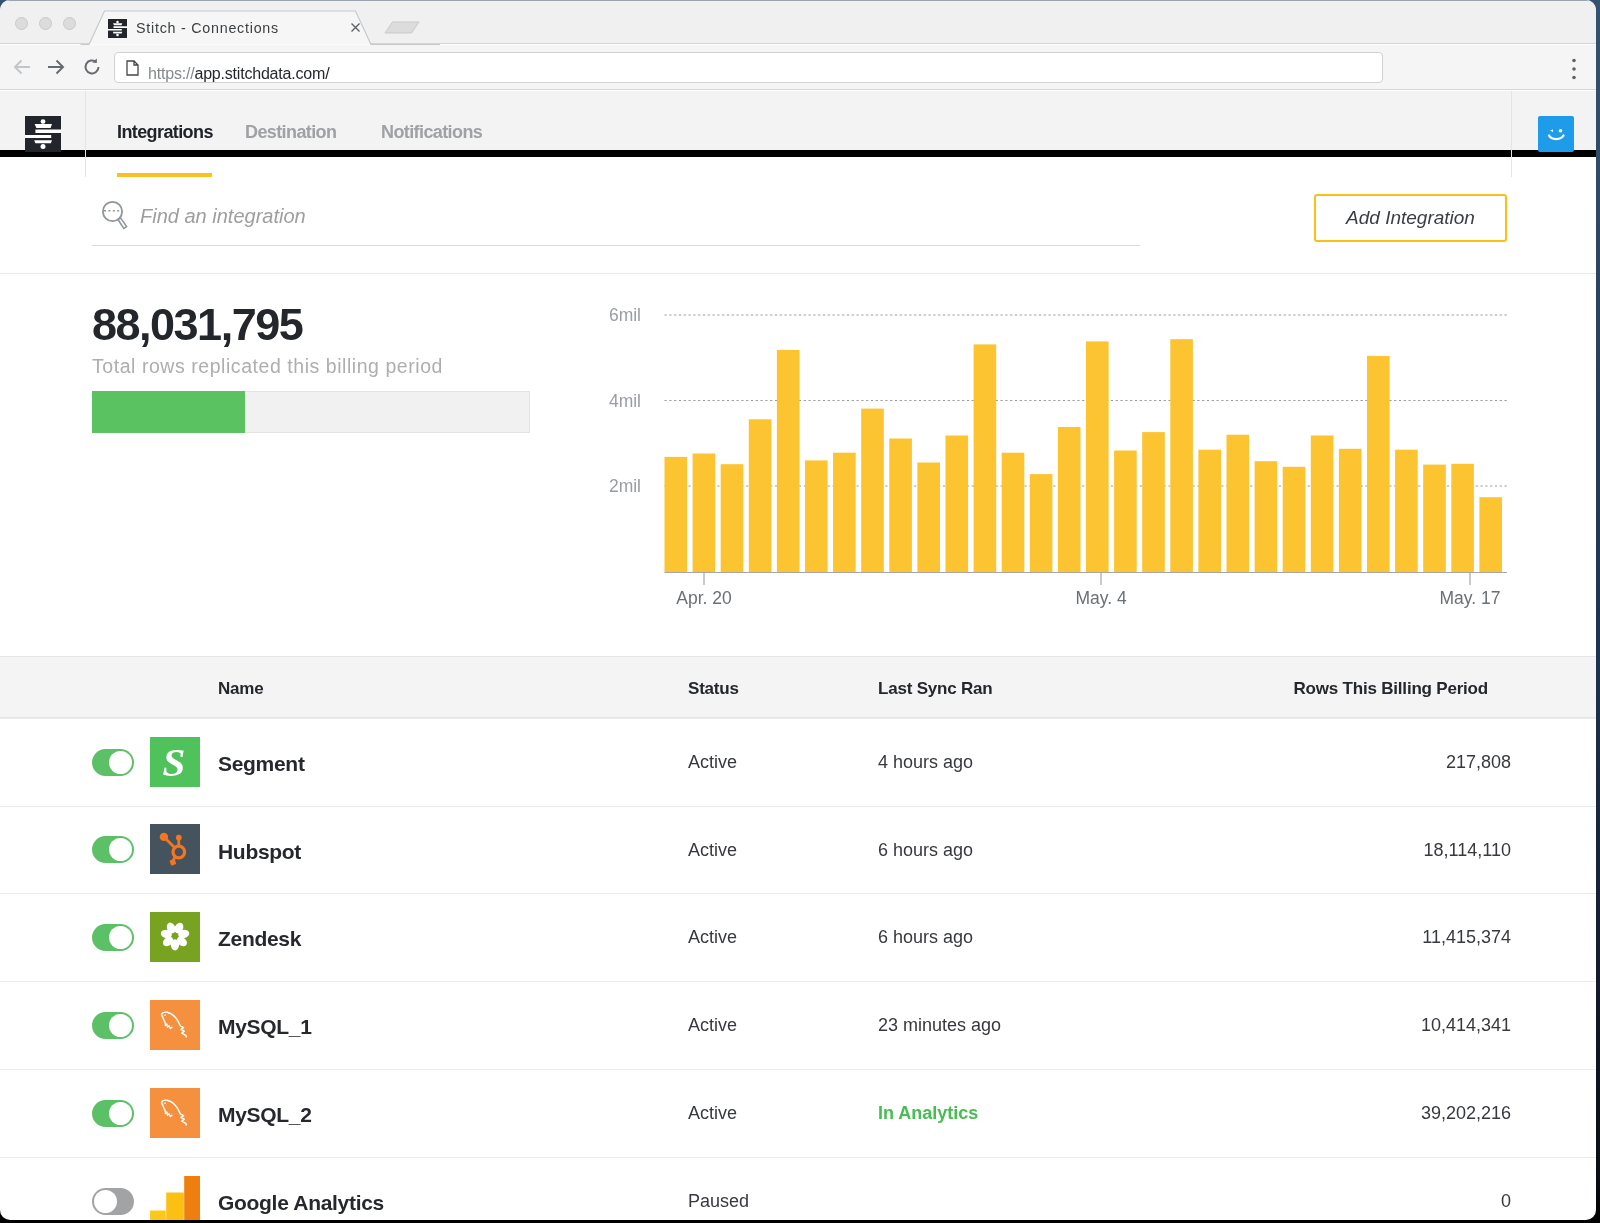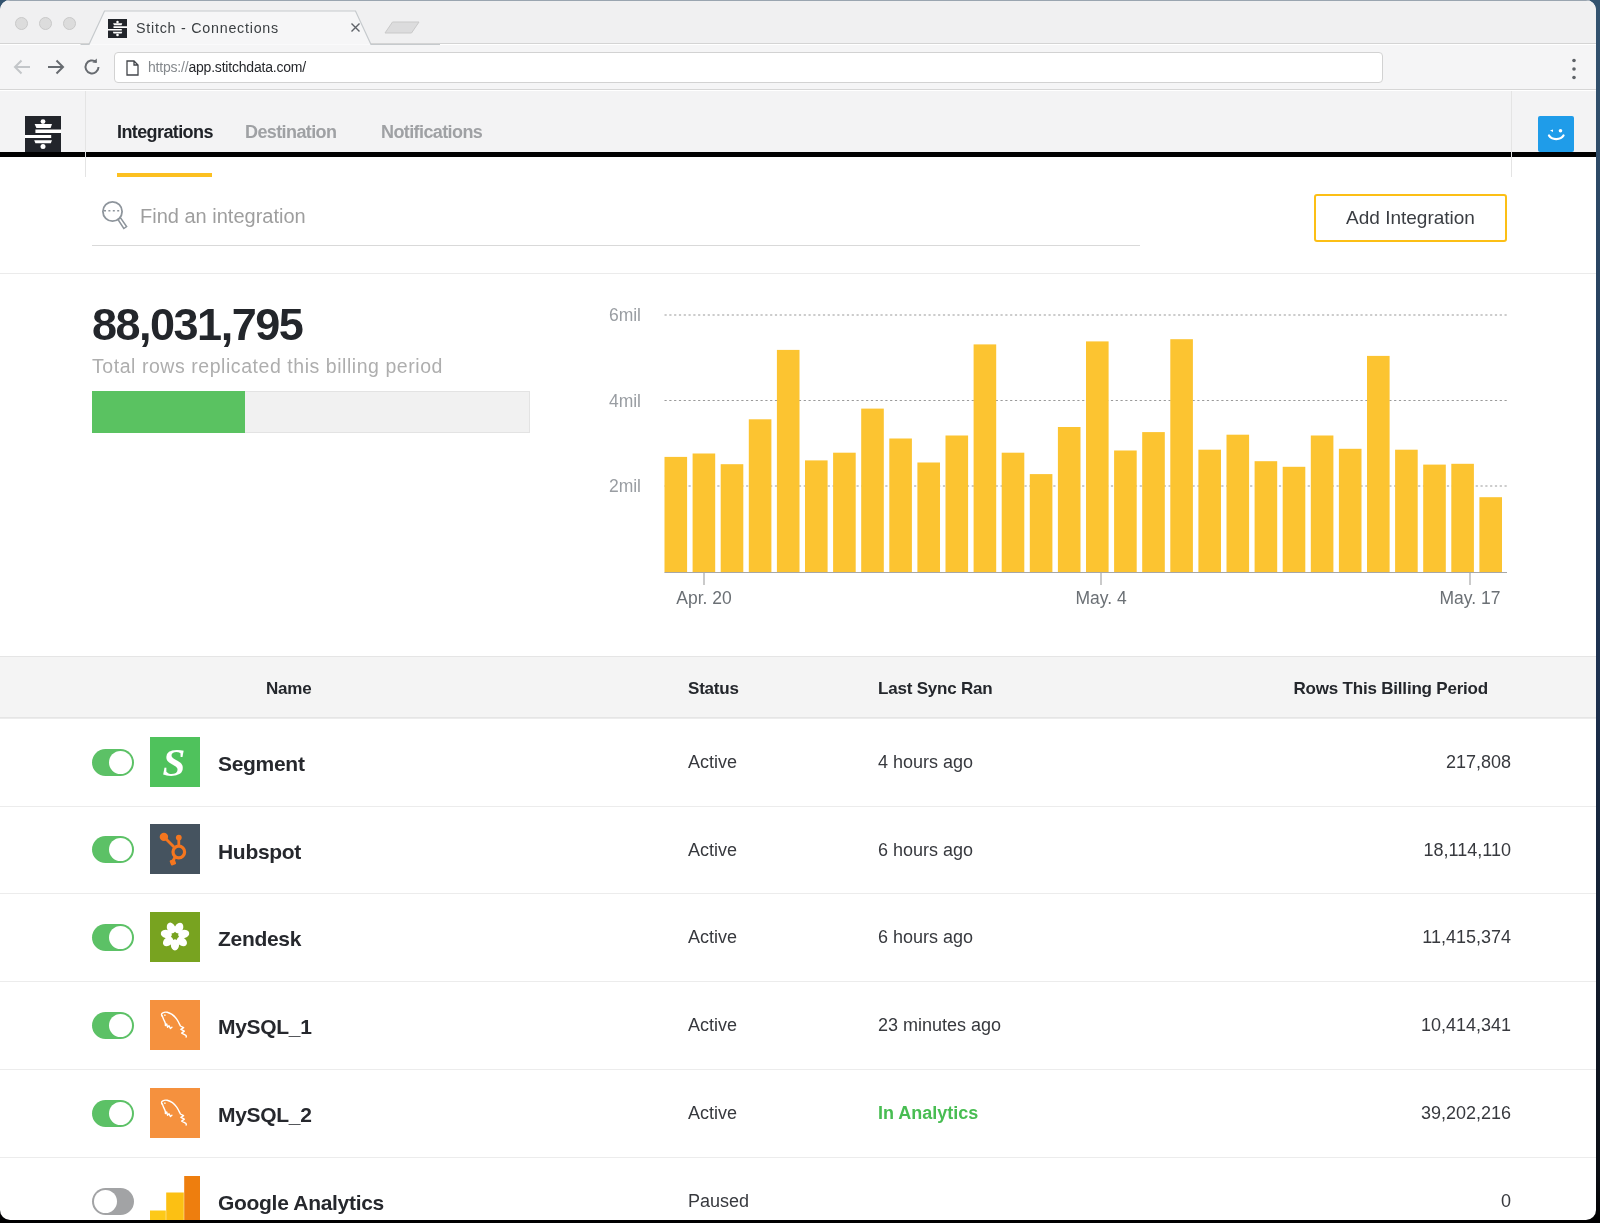--- a/index.html
+++ b/index.html
@@ -5,24 +5,24 @@
 html,body { width:1600px; height:1223px; overflow:hidden; }
 body { font-family:"Liberation Sans",sans-serif; background:linear-gradient(180deg,#33536f 0%,#1d3150 55%,#0b0e14 96%,#000 100%); position:relative; }
 #win { position:absolute; left:0; top:0; width:1596px; height:1220px; border-radius:10px; overflow:hidden; background:#fff; }
 .abs { position:absolute; }
 
 #tabbar { position:absolute; left:0; top:0; width:100%; height:44px; background:#f0f0f1; border-bottom:1px solid #d4d4d4; }
 .light { position:absolute; top:16.5px; width:13px; height:13px; border-radius:50%; background:#dcdcdc; border:1px solid #c9c9c9; }
 #toolbar { position:absolute; left:0; top:45px; width:100%; height:45px; background:#f5f5f6; border-bottom:1px solid #d6d6d6; }
 #urlbar { position:absolute; left:114px; top:7px; width:1269px; height:31px; background:#fff; border:1px solid #d2d2d2; border-radius:4px; }
 
-#apphead { position:absolute; left:0; top:91px; width:100%; height:66px; background:#f3f3f4; border-bottom:5px solid #000000; }
+#apphead { position:absolute; left:0; top:91px; width:100%; height:66px; background:#f3f3f4; border-bottom:7px solid #000000; }
 .nav { position:absolute; top:31px; font-size:18px; font-weight:bold; color:#9fa1a4; letter-spacing:-0.6px; }
 
-#searchrow { position:absolute; left:0; top:178px; width:100%; height:96px; background:#fff; border-bottom:1px solid #ebebeb; }
+#searchrow { position:absolute; left:0; top:178px; width:100%; height:96px; background:#fff; border-bottom:1px solid #ebebeb;font-style:italic; }
 
 .sep { position:absolute; left:0; width:1600px; height:1px; background:#ececec; }
 .tgl { position:absolute; left:92px; width:42px; height:27px; border-radius:14px; }
 .tgl.on { background:#5cc166; }
 .tgl.off { background:#a2a3a5; }
 .knob { position:absolute; top:2px; width:23px; height:23px; border-radius:50%; background:#fff; }
 .icn { width:50px; height:50px; overflow:hidden; }
 .rname { position:absolute; left:218px; font-size:21px; font-weight:bold; color:#26282d; letter-spacing:-0.3px; }
 .stat { position:absolute; left:688px; font-size:18px; color:#37393e; }
 .sync { position:absolute; left:878px; font-size:18px; color:#37393e; }
@@ -65,21 +65,21 @@
         <path d="M2 9 L17 9 M10.5 2.5 L17 9 L10.5 15.5" stroke="#676b70" stroke-width="2" fill="none"></path>
       </svg>
     <svg class="abs" style="left:82px;top:12px;" width="20" height="20" viewBox="0 0 20 20">
         <path d="M16.5 10 A6.5 6.5 0 1 1 14.2 5" stroke="#676b70" stroke-width="2" fill="none"></path>
         <path d="M14.8 1.5 L14.8 6 L10.3 5.4 Z" fill="#676b70"></path>
       </svg>
     <div id="urlbar">
       <svg class="abs" style="left:11px;top:7px;" width="13" height="16" viewBox="0 0 13 16">
           <path d="M1 1 L8 1 L12 5 L12 15 L1 15 Z M8 1 L8 5 L12 5" stroke="#43464b" stroke-width="1.3" fill="none"></path>
         </svg>
-      <div class="abs" style="left:33px;top:6px;font-size:14px;letter-spacing:-0.2px;color:#85898d;">https://<span style="color:#26282c;">app.stitchdata.com/</span></div>
+      <div class="abs" style="left:33px;top:12px;font-size:16px;letter-spacing:-0.2px;color:#85898d;">https://<span style="color:#26282c;">app.stitchdata.com/</span></div>
     </div>
     <svg class="abs" style="left:1567px;top:13px;" width="14" height="22" viewBox="0 0 14 22">
         <circle cx="7" cy="2.5" r="1.8" fill="#5f6368"></circle>
         <circle cx="7" cy="11" r="1.8" fill="#5f6368"></circle>
         <circle cx="7" cy="19.5" r="1.8" fill="#5f6368"></circle>
       </svg>
   </div>
 
   <div id="apphead">
     <div class="abs" style="left:0;top:0;width:86px;height:86px;border-right:1px solid #e4e4e4;"></div>
@@ -163,21 +163,21 @@
     <line x1="664.5" y1="292.5" x2="1507" y2="292.5" stroke="#a7a7a7" stroke-width="1.2"></line>
     <line x1="704" y1="293" x2="704" y2="305" stroke="#a7a7a7" stroke-width="1.2"></line>
     <line x1="1101" y1="293" x2="1101" y2="305" stroke="#a7a7a7" stroke-width="1.2"></line>
     <line x1="1470" y1="293" x2="1470" y2="305" stroke="#a7a7a7" stroke-width="1.2"></line>
     <text x="704" y="324" font-size="17.5" fill="#6b7075" text-anchor="middle">Apr. 20</text>
     <text x="1101" y="324" font-size="17.5" fill="#6b7075" text-anchor="middle">May. 4</text>
     <text x="1470" y="324" font-size="17.5" fill="#6b7075" text-anchor="middle">May. 17</text>
   </svg>
 
   <div class="abs" style="left:0;top:656px;width:1600px;height:62px;background:#f4f4f4;border-top:1px solid #e5e5e5;border-bottom:1px solid #e5e5e5;"></div>
-  <div class="hdr" style="left:218px;margin-left:48px;">Name</div>
+  <div class="hdr" style="left:218px;">Name</div>
   <div class="hdr" style="left:688px;">Status</div>
   <div class="hdr" style="left:878px;">Last Sync Ran</div>
   <div class="hdr" style="width:300px;right:108px;text-align:right;">Rows This Billing Period</div>
 
 <div class="sep" style="top:718px;"></div>
 <div class="tgl on" style="top:748.5px;">
       <div class="knob" style="left:17px;"></div>
     </div>
 <div style="position:absolute;left:150px;top:737px;">
       <div class="icn" style="background:#4fc25c;">

